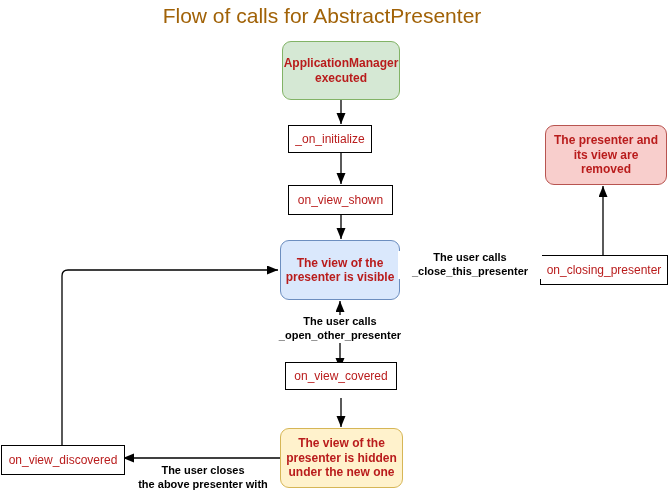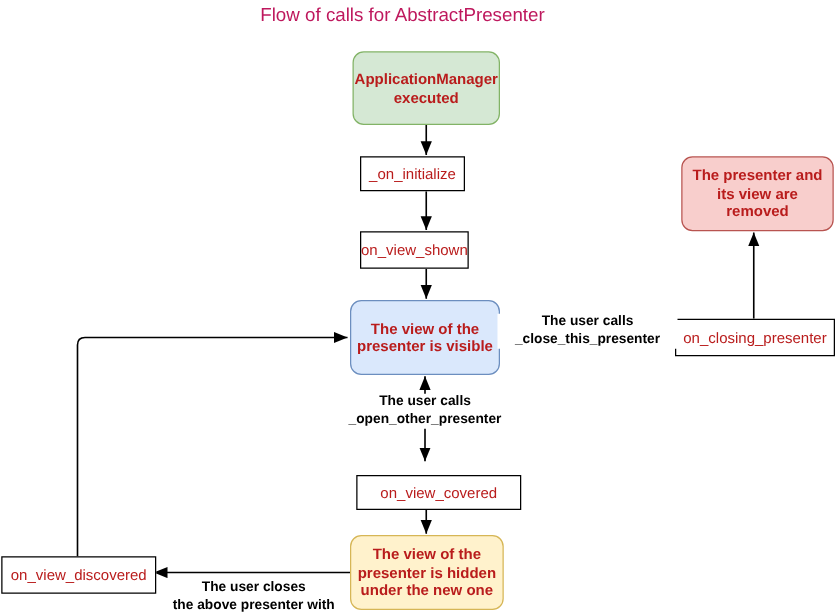--- a/index.html
+++ b/index.html
@@ -2,21 +2,21 @@
 <html><head>
 <meta charset="utf-8">
 <style>
   html,body{margin:0;padding:0;background:#ffffff;}
   #canvas{
     position:relative;width:671px;height:491px;background:#ffffff;
     font-family:"Liberation Sans",sans-serif;overflow:hidden;
   }
   #title{
     position:absolute;top:4px;left:0;width:644px;text-align:center;
-    font-size:15px;color:#be185d;
+    font-size:21px;color:#a16207;
   }
   svg.wires{position:absolute;top:0;left:0;z-index:1;}
   .node{
     position:absolute;z-index:2;box-sizing:border-box;
     display:flex;align-items:center;justify-content:center;
     text-align:center;font-size:12px;color:#b91c1c;
     white-space:pre-line;line-height:1.2;
   }
   .plain{background:#ffffff;border:1px solid #000000;}
   .rounded{border-radius:9px;font-weight:bold;}
@@ -54,32 +54,32 @@
       <path d="M341,398 L341,427" marker-end="url(#arr)"></path>
       <path d="M280,458 L123,458" marker-end="url(#arr)"></path>
     </g>
   </svg>
 
   <div class="node rounded green" style="left:282px;top:41px;width:118px;height:59px;">ApplicationManager
 executed</div>
 
   <div class="node plain" style="left:288px;top:125px;width:84px;height:28px;">_on_initialize</div>
 
-  <div class="node plain" style="left:288px;top:185px;width:87px;height:30px;">on_view_shown</div>
+  <div class="node plain" style="left:288px;top:185px;width:105px;height:30px;">on_view_shown</div>
 
   <div class="node rounded blue" style="left:280px;top:240px;width:120px;height:60px;">The view of the
 presenter is visible</div>
 
   <div class="node plain" style="left:540px;top:255px;width:128px;height:30px;">on_closing_presenter</div>
 
   <div class="node rounded red" style="left:545px;top:125px;width:122px;height:60px;">The presenter and
 its view are
 removed</div>
 
-  <div class="node plain" style="left:285px;top:380px;width:132px;height:28px;">on_view_covered</div>
+  <div class="node plain" style="left:285px;top:362px;width:112px;height:28px;">on_view_covered</div>
 
   <div class="node rounded yellow" style="left:280px;top:428px;width:123px;height:60px;">The view of the
 presenter is hidden
 under the new one</div>
 
   <div class="node plain" style="left:1px;top:445px;width:124px;height:30px;">on_view_discovered</div>
 
   <div class="edge-label" style="left:398px;top:251px;width:144px;">The user calls
 _close_this_presenter</div>
 

